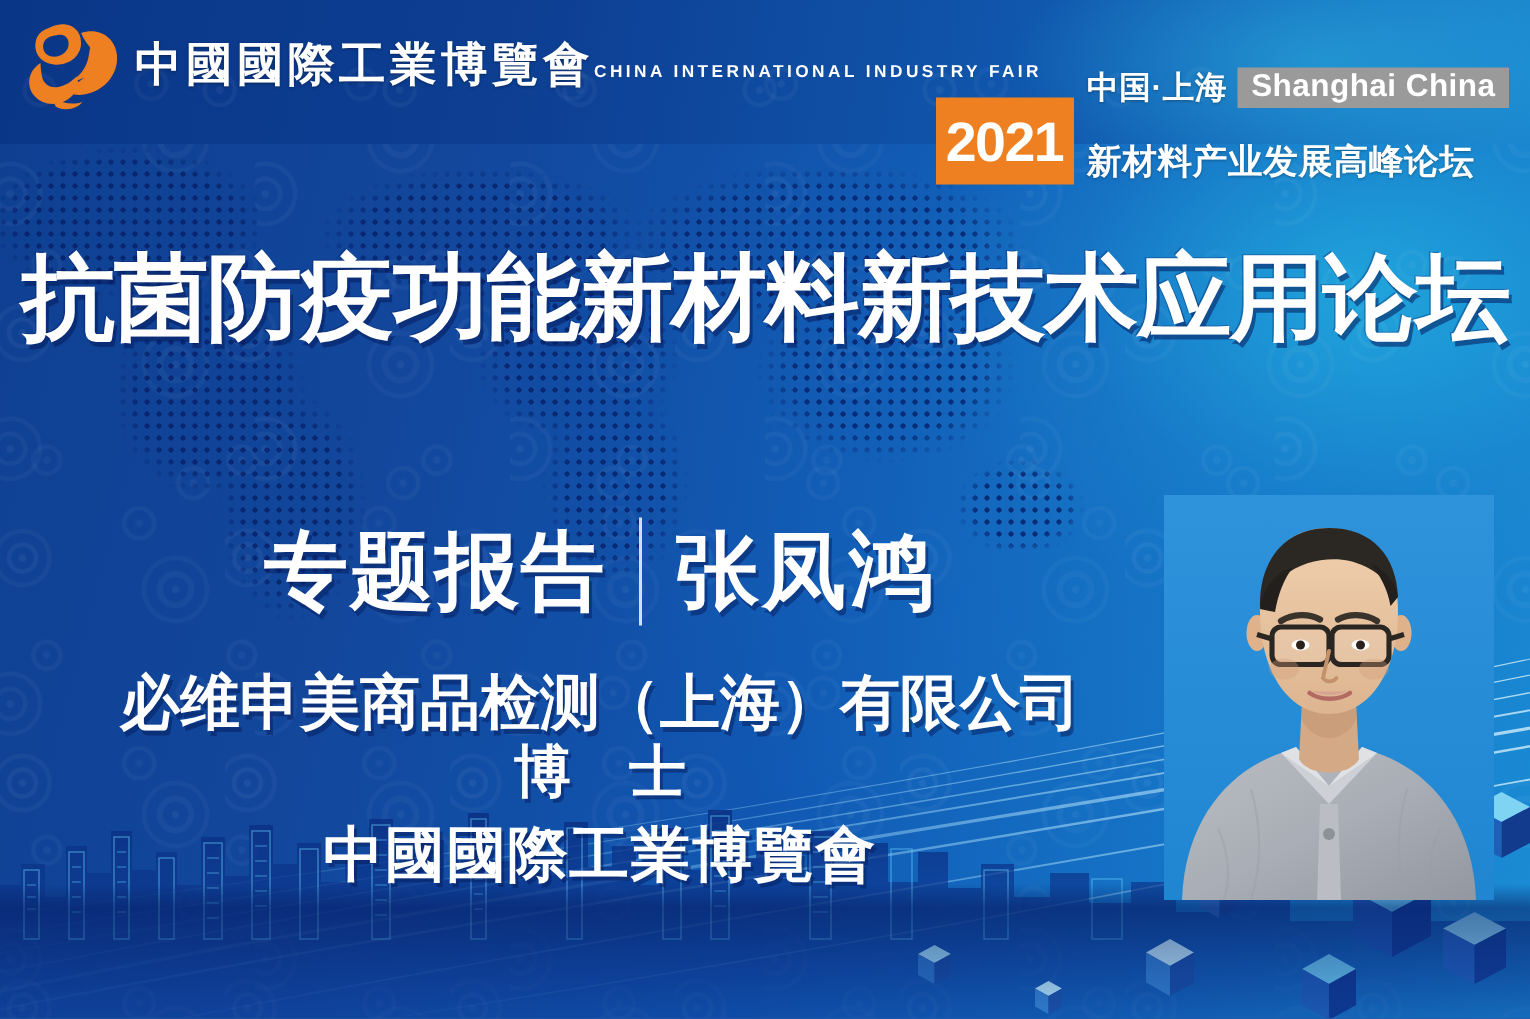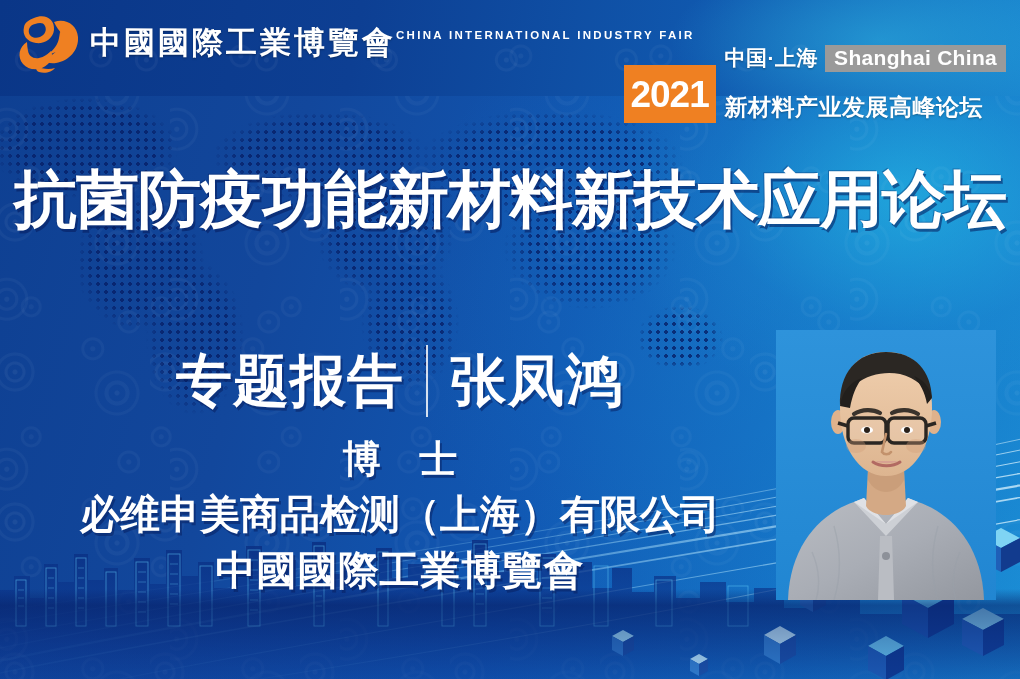--- a/index.html
+++ b/index.html
@@ -86,21 +86,21 @@
   .logo-wrap { position:absolute; left:14px; top:12px; display:flex; align-items:center; gap:8px; }
   .logo-mark { width:68px; height:62px; flex:0 0 auto; }
   .logo-text { display:flex; flex-direction:row; justify-content:center; }
   .logo-cn {
     font-family:"Liberation Serif", serif; font-weight:700; font-size:31px; color:#ffffff;
     letter-spacing:3px; line-height:1.08; white-space:nowrap;
     text-shadow:0 1px 2px rgba(0,0,0,.35);
   }
   .logo-en {
     font-size:11.5px; font-weight:700; color:#ffffff; letter-spacing:2.3px;
-    white-space:nowrap; margin-top:3px;
+    white-space:nowrap; margin-top:16px;
   }
 
   .forum-block { position:absolute; right:14px; top:20px; display:flex; align-items:flex-end; gap:9px; }
   .year-box {
     background:#ef8022; width:92px; height:58px; display:flex; align-items:center; justify-content:center;
   }
   .year-box span { color:#ffffff; font-size:37px; font-weight:700; letter-spacing:-1px; line-height:1; }
   .forum-lines { display:flex; flex-direction:column; justify-content:center; gap:20px;margin-top:24px; }
   .forum-row1 { display:flex; align-items:center; gap:7px; }
   .forum-cn1 {
@@ -317,22 +317,22 @@
 
   <div class="main-title">抗菌防疫功能新材料新技术应用论坛</div>
 
   <div class="speaker-head">
     <div class="topic-label">专题报告</div>
     <div class="vdivider"></div>
     <div class="speaker-name">张凤鸿</div>
   </div>
 
   <div class="sub-lines">
+    <div class="sub-line sub-company">必维申美商品检测（上海）有限公司</div>
     <div class="sub-line sub-degree">博 士</div>
-    <div class="sub-line sub-company">必维申美商品检测（上海）有限公司</div>
     <div class="sub-line sub-role">中國國際工業博覽會</div>
   </div>
 
   <div class="portrait">
     <svg viewBox="0 0 220 270" preserveAspectRatio="xMidYMid slice">
       <defs>
         <linearGradient id="pbg" x1="0" y1="0" x2="0" y2="1">
           <stop offset="0%" stop-color="#2e93db"></stop>
           <stop offset="100%" stop-color="#2186d2"></stop>
         </linearGradient>

